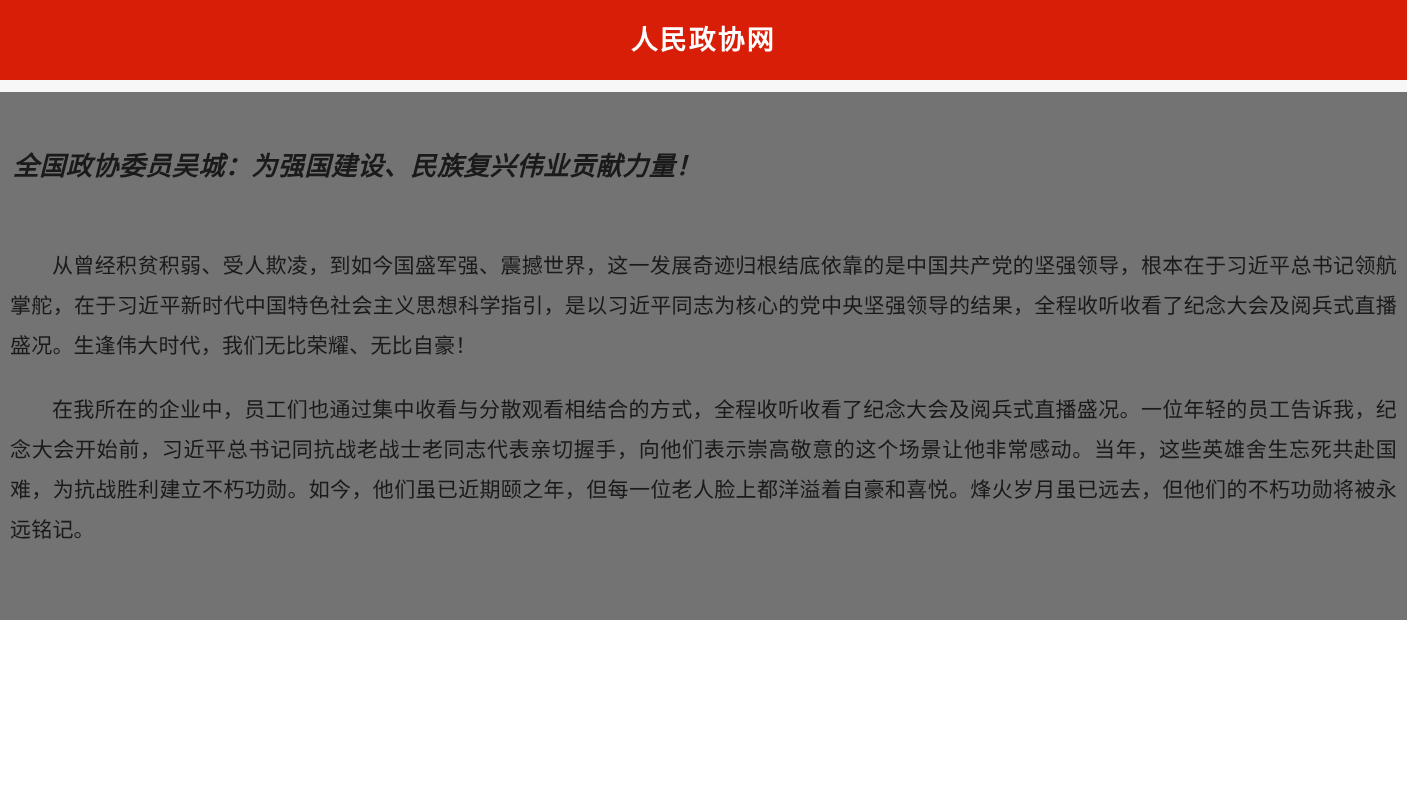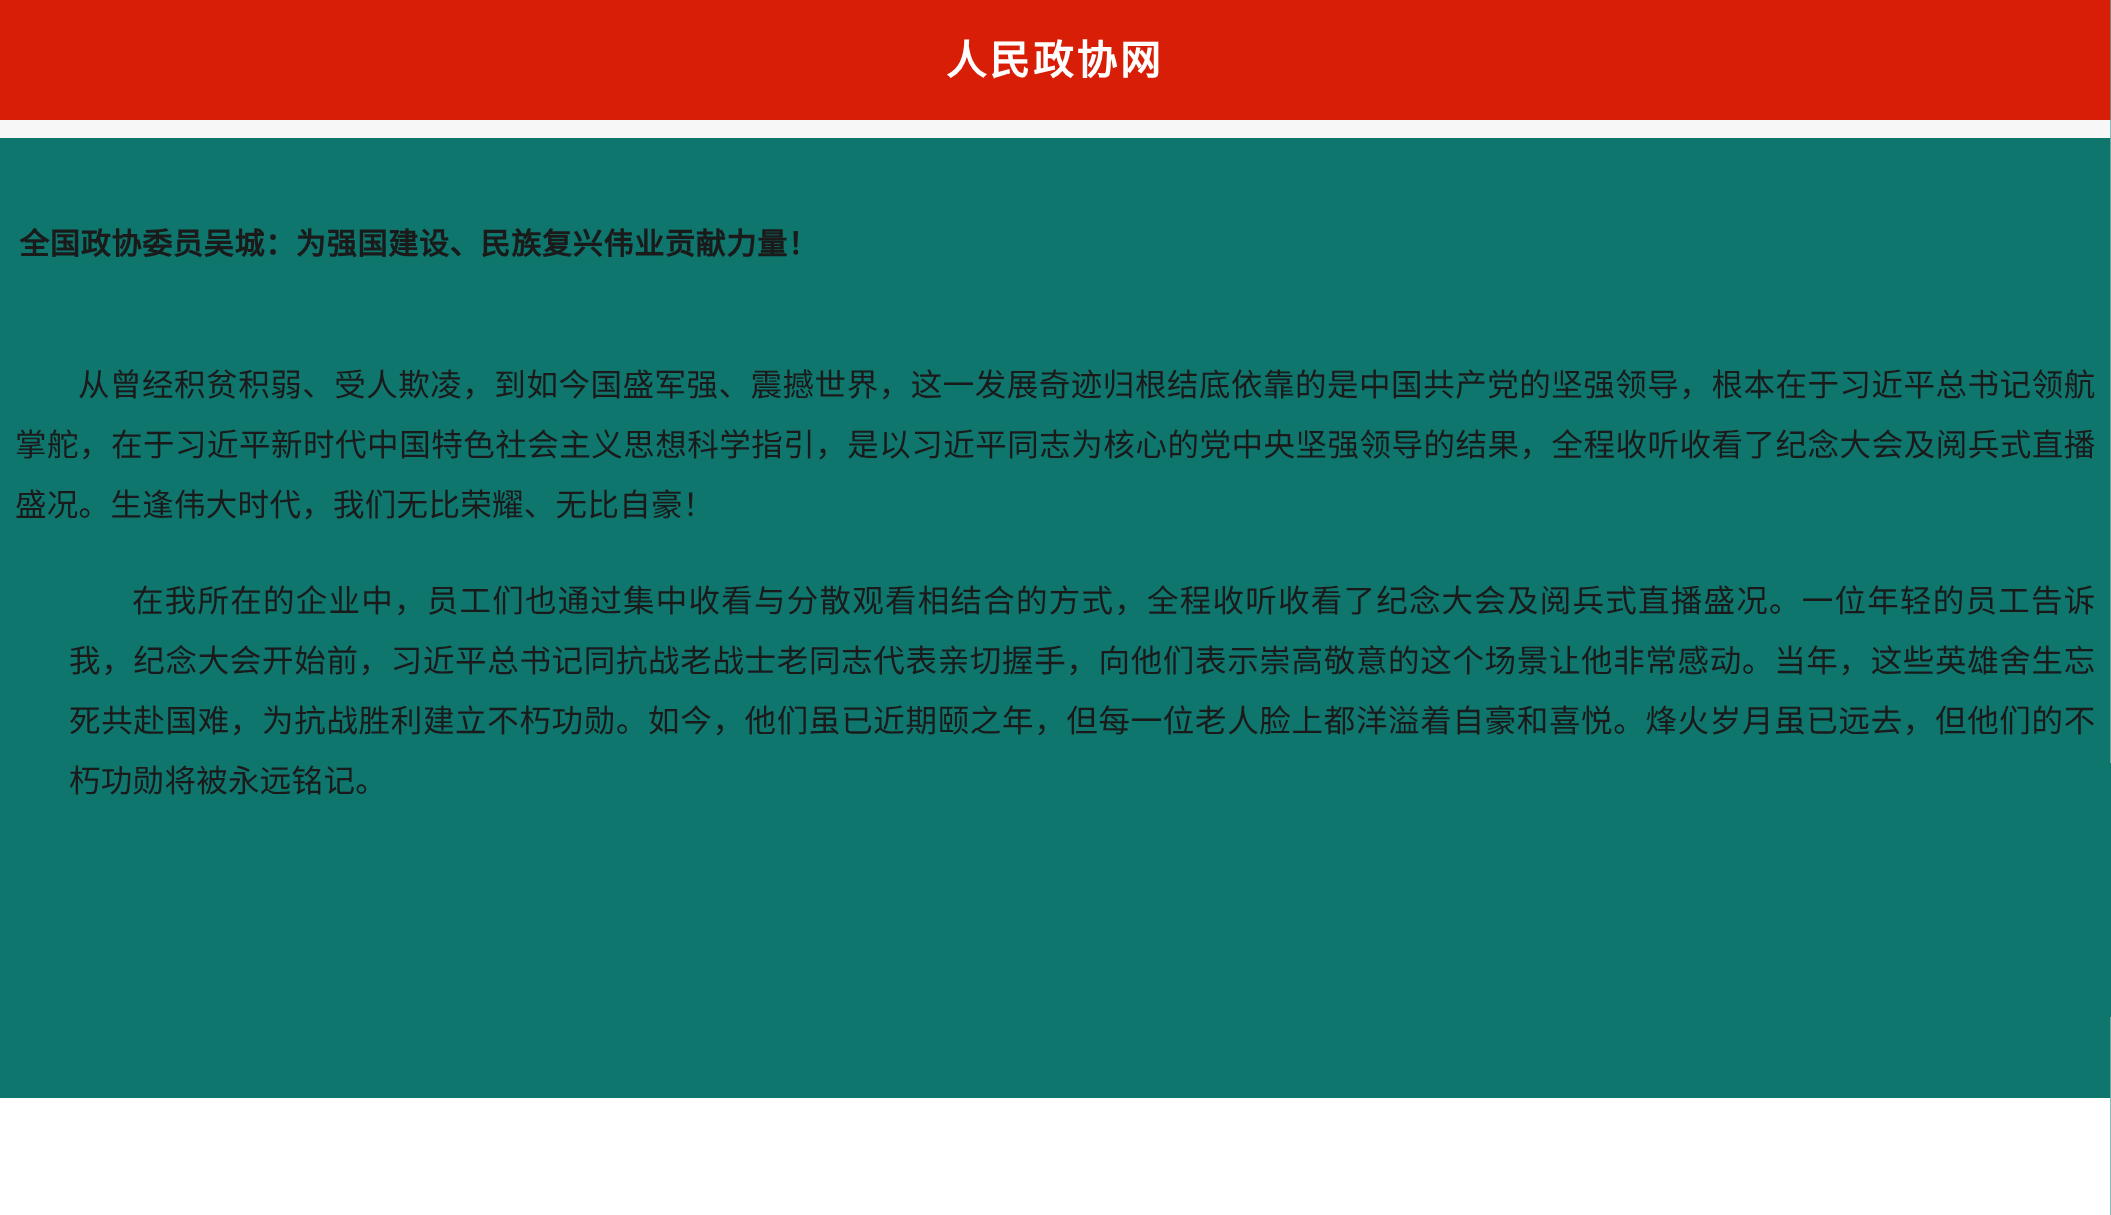--- a/index.html
+++ b/index.html
@@ -10,22 +10,22 @@
   body {
     width: 1407px;
     height: 810px;
     background: #ffffff;
     font-family: "Liberation Sans", "DejaVu Sans", sans-serif;
     overflow: hidden;
   }
   .page {
     position: relative;
     width: 1407px;
-    height: 732px;
-    background: #0f766e;
+    height: 620px;
+    background: #737373;
     box-sizing: border-box;
   }
   
   .site-banner {
     width: 100%;
     height: 80px;
     background: #d81e06;
     display: flex;
     align-items: center;
     justify-content: center;
@@ -47,44 +47,44 @@
   }
   
   .article {
     box-sizing: border-box;
     padding: 0 10px;
     width: 100%;
   }
   .article-title {
     margin: 0;
     padding: 58px 0 0 3px;
-    font-size: 20px;
+    font-size: 26px;
     font-weight: 700;
     color: #1a1a1a;
     letter-spacing: 0.5px;
     line-height: 1.3;
     font-family: "Liberation Sans", "DejaVu Sans", sans-serif;
+    font-style: italic;
   }
   .article-body {
     margin: 0;
     padding: 62px 0 0 0;
   }
   .article-body p {
     margin: 0 0 24px 0;
     font-size: 21px;
     line-height: 40px;
     color: #1a1a1a;
     text-indent: 2em;
     text-align: justify;
     letter-spacing: 0.2px;
     font-family: "Liberation Sans", "DejaVu Sans", sans-serif;
   }
   .article-body p:last-child {
     margin-bottom: 0;
-    margin-left: 36px;
   }
 </style>
 </head>
 <body>
 
 <div class="page">
 
   <header class="site-banner">
     <div class="site-title">人民政协网</div>
   </header>

